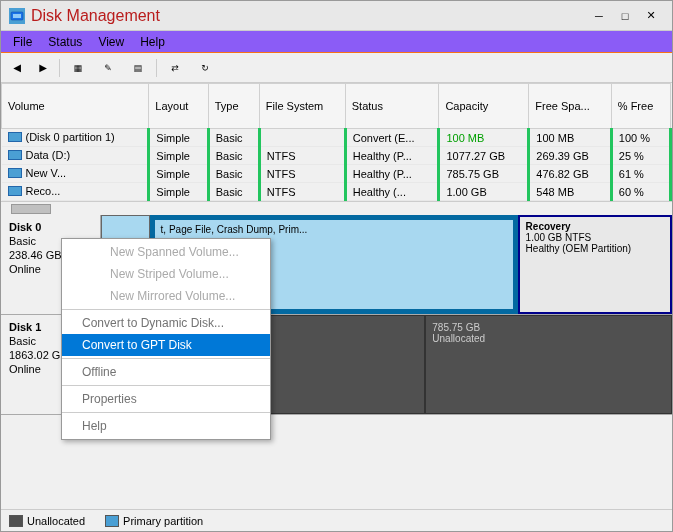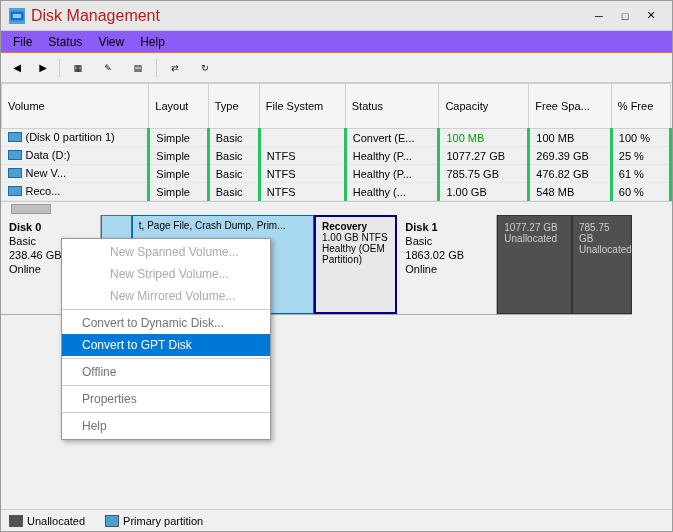--- a/index.html
+++ b/index.html
@@ -47,21 +47,21 @@
     .legend-item { display: flex; align-items: center; gap: 4px; }
     .legend-box { width: 14px; height: 12px; border: 1px solid #555; }
     
     
     .context-menu { position: absolute; left: 60px; top: 155px; background: white; border: 1px solid #999; box-shadow: 2px 2px 5px rgba(0,0,0,0.3); z-index: 100; width: 210px; padding: 2px 0; }
     .ctx-item { padding: 4px 20px; font-size: 12px; cursor: pointer; color: #737373; }
     .ctx-item.highlighted { background: #0078d7; color: white; }
     .ctx-item.disabled { color: #aaa; cursor: default; padding-left: 48px; }
     .ctx-sep { height: 1px; background: #ccc; margin: 2px 0; }
     
-    .lower-panels { display: flex; flex-direction: row; flex: 1; overflow-y: auto; }
+    .lower-panels { display: flex; flex-direction: column; flex: 1; overflow-y: auto; }
 
     .disk2-panel { display: flex; height: 100px; border-bottom: 1px solid #aaa; }
   </style>
 </head>
 <body>
 
 <div class="window">
 
   <div class="title-bar">
     <div class="title-bar-left">
@@ -169,21 +169,21 @@
       <div class="disk-panel">
         <div class="disk-label">
           <strong>Disk 0</strong>
           <span>Basic</span>
           <span>238.46 GB</span>
           <span>Online</span>
         </div>
         <div class="disk-partitions">
           <div class="partition system" style="flex:0.5; background:#a8d8f0; border:1px solid #666;">
           </div>
-          <div class="partition primary" style="flex:5; background:#a8d8f0; border:1px solid #0369a1; font-size:10px;">
+          <div class="partition primary" style="flex:5; background:#a8d8f0; border:5px solid #0369a1; font-size:10px;">
             <span>t, Page File, Crash Dump, Prim...</span>
           </div>
           <div class="partition recovery" style="flex:2; background:#e8e8e8; border:2px solid #00008b; font-size:10px;">
             <strong>Recovery</strong>
             <span>1.00 GB NTFS</span>
             <span>Healthy (OEM Partition)</span>
           </div>
         </div>
       </div>
 

